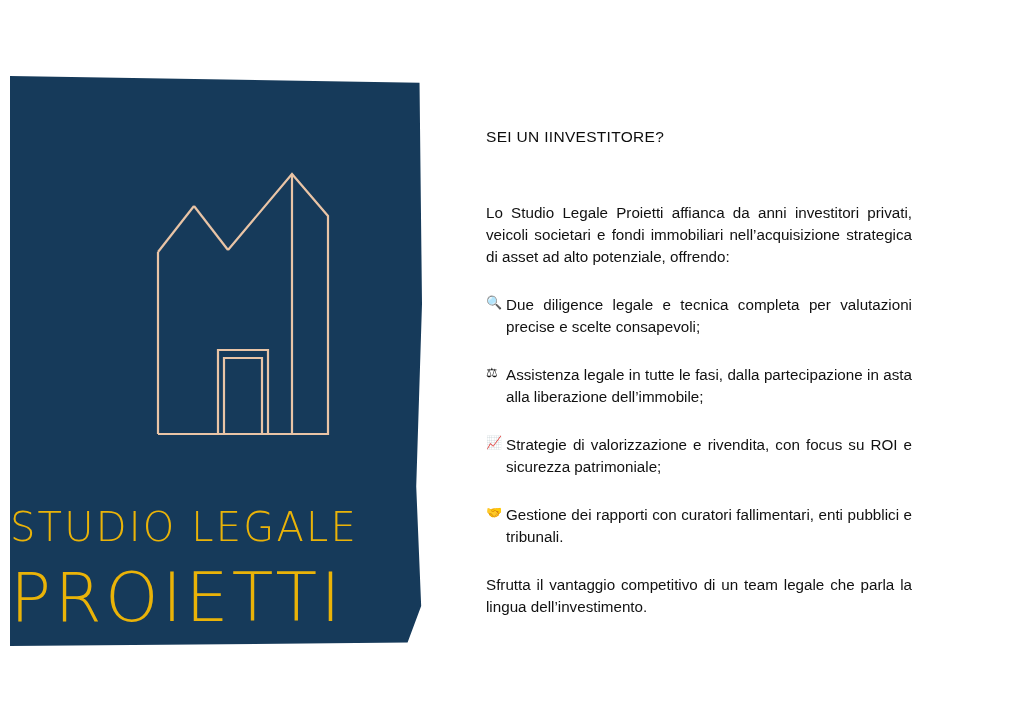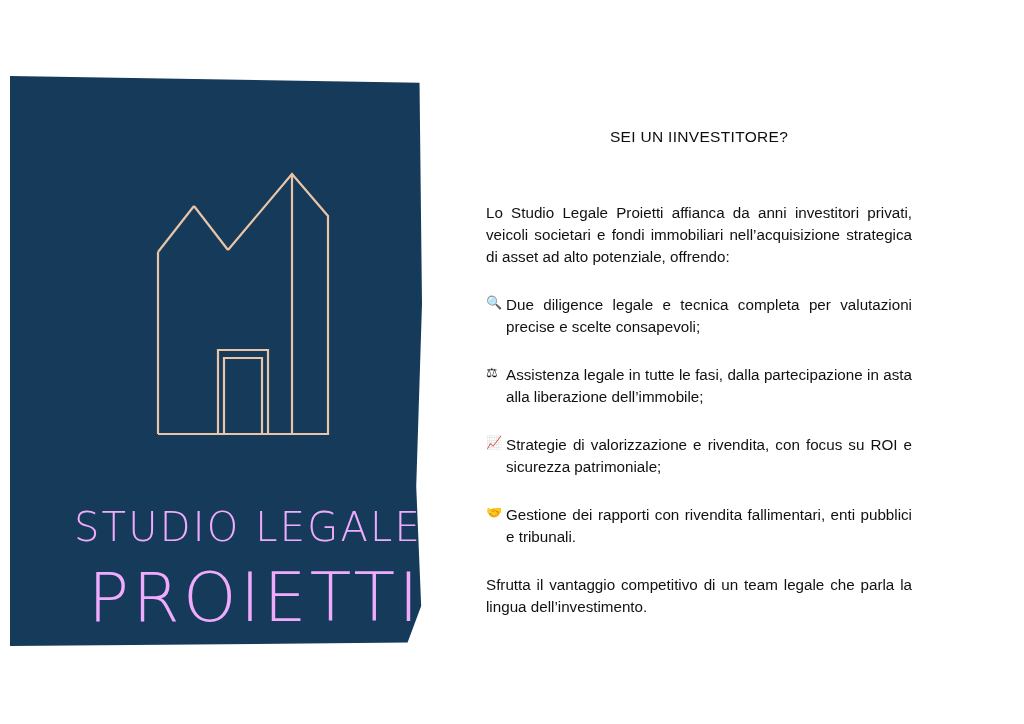--- a/index.html
+++ b/index.html
@@ -36,22 +36,22 @@
     transform: translateX(-50%);
     width: 240px;
     height: 330px;
   }
   #logo-mark svg { display: block; width: 100%; height: 100%; }
 
   .logo-text {
     position: absolute;
     left: 0;
     width: 100%;
-    text-align: right;
-    color: #f0abfc;
+    text-align: left;
+    color: #eab308;
     font-family: "DejaVu Sans", sans-serif;
     font-weight: 300;
     letter-spacing: 0.055em;
     white-space: nowrap;
   }
   #logo-line1 {
     top: 428px;
     font-size: 40px;
   }
   #logo-line2 {
@@ -64,21 +64,21 @@
   #content {
     position: absolute;
     left: 486px;
     top: 128px;
     width: 426px;
     color: #111111;
   }
 
   #headline {
     font-size: 15.5px;
-    text-align: center;
+    text-align: left;
     letter-spacing: 0.02em;
     margin: 0 0 56px 0;
     color: #0d0d0d;
     font-weight: 400;
   }
 
   .para {
     font-size: 15.2px;
     line-height: 1.45;
     text-align: justify;
@@ -148,17 +148,17 @@
     <span class="bullet-text">Assistenza legale in tutte le fasi, dalla partecipazione in asta alla liberazione dell’immobile;</span>
   </div>
 
   <div class="bullet-row">
     <span class="bullet-icon">📈</span>
     <span class="bullet-text">Strategie di valorizzazione e rivendita, con focus su ROI e sicurezza patrimoniale;</span>
   </div>
 
   <div class="bullet-row">
     <span class="bullet-icon">🤝</span>
-    <span class="bullet-text">Gestione dei rapporti con rivendita fallimentari, enti pubblici e tribunali.</span>
+    <span class="bullet-text">Gestione dei rapporti con curatori fallimentari, enti pubblici e tribunali.</span>
   </div>
 
   <p class="para">Sfrutta il vantaggio competitivo di un team legale che parla la lingua dell’investimento.</p>
 </div>
 
 </body></html>

